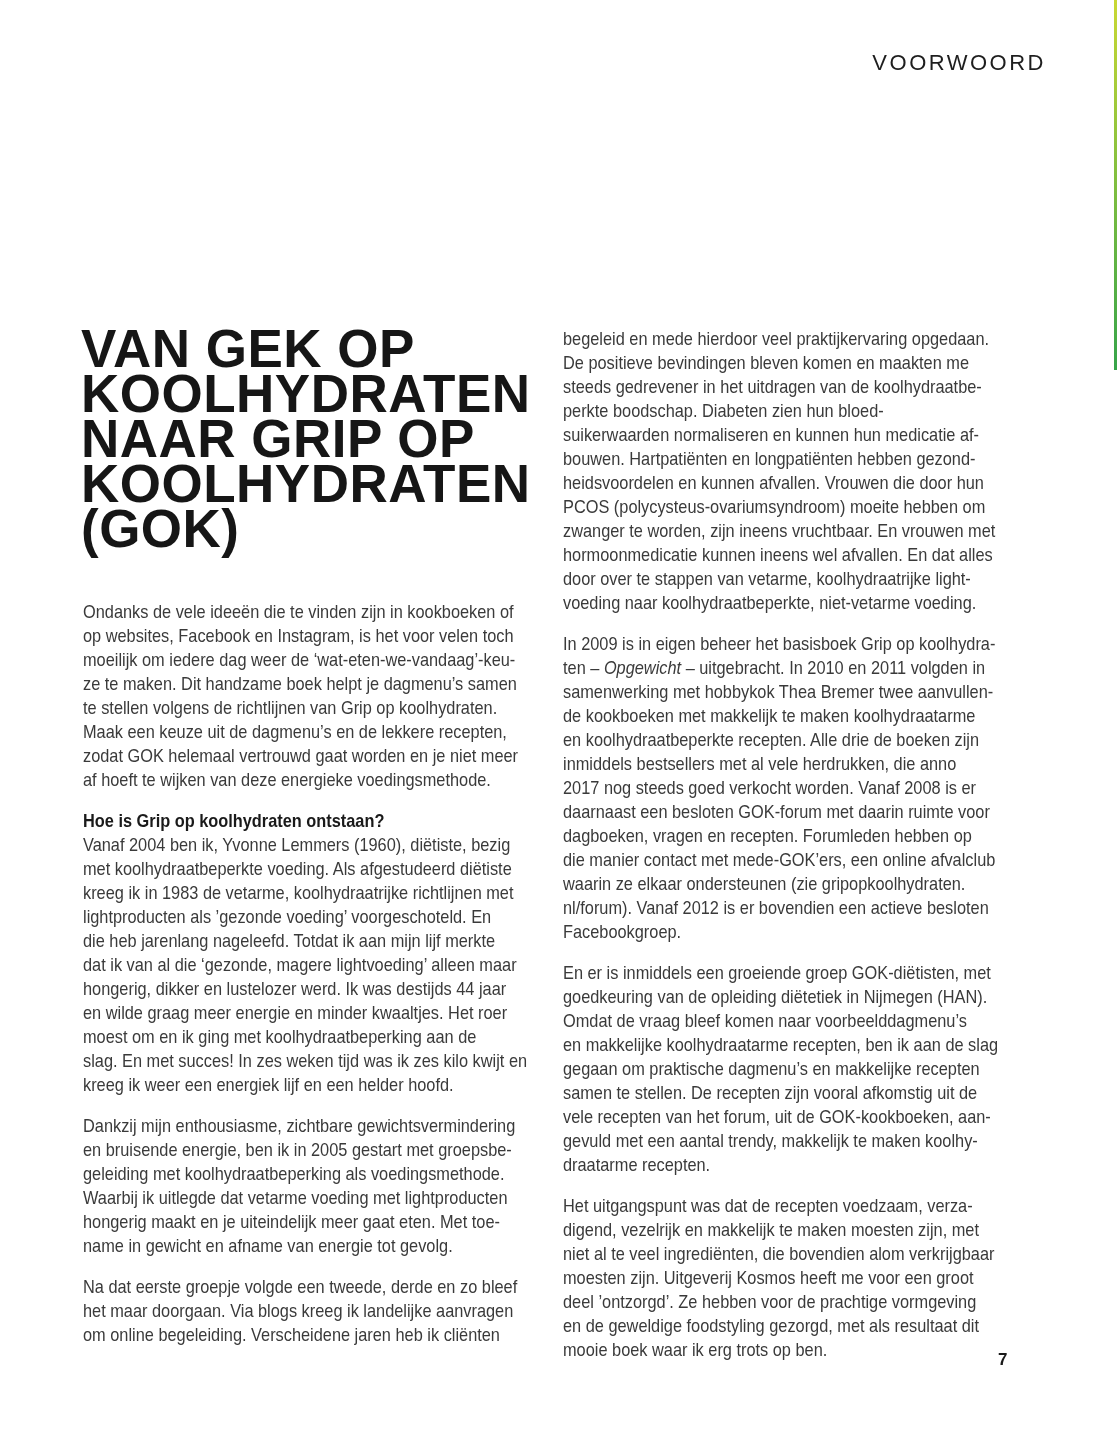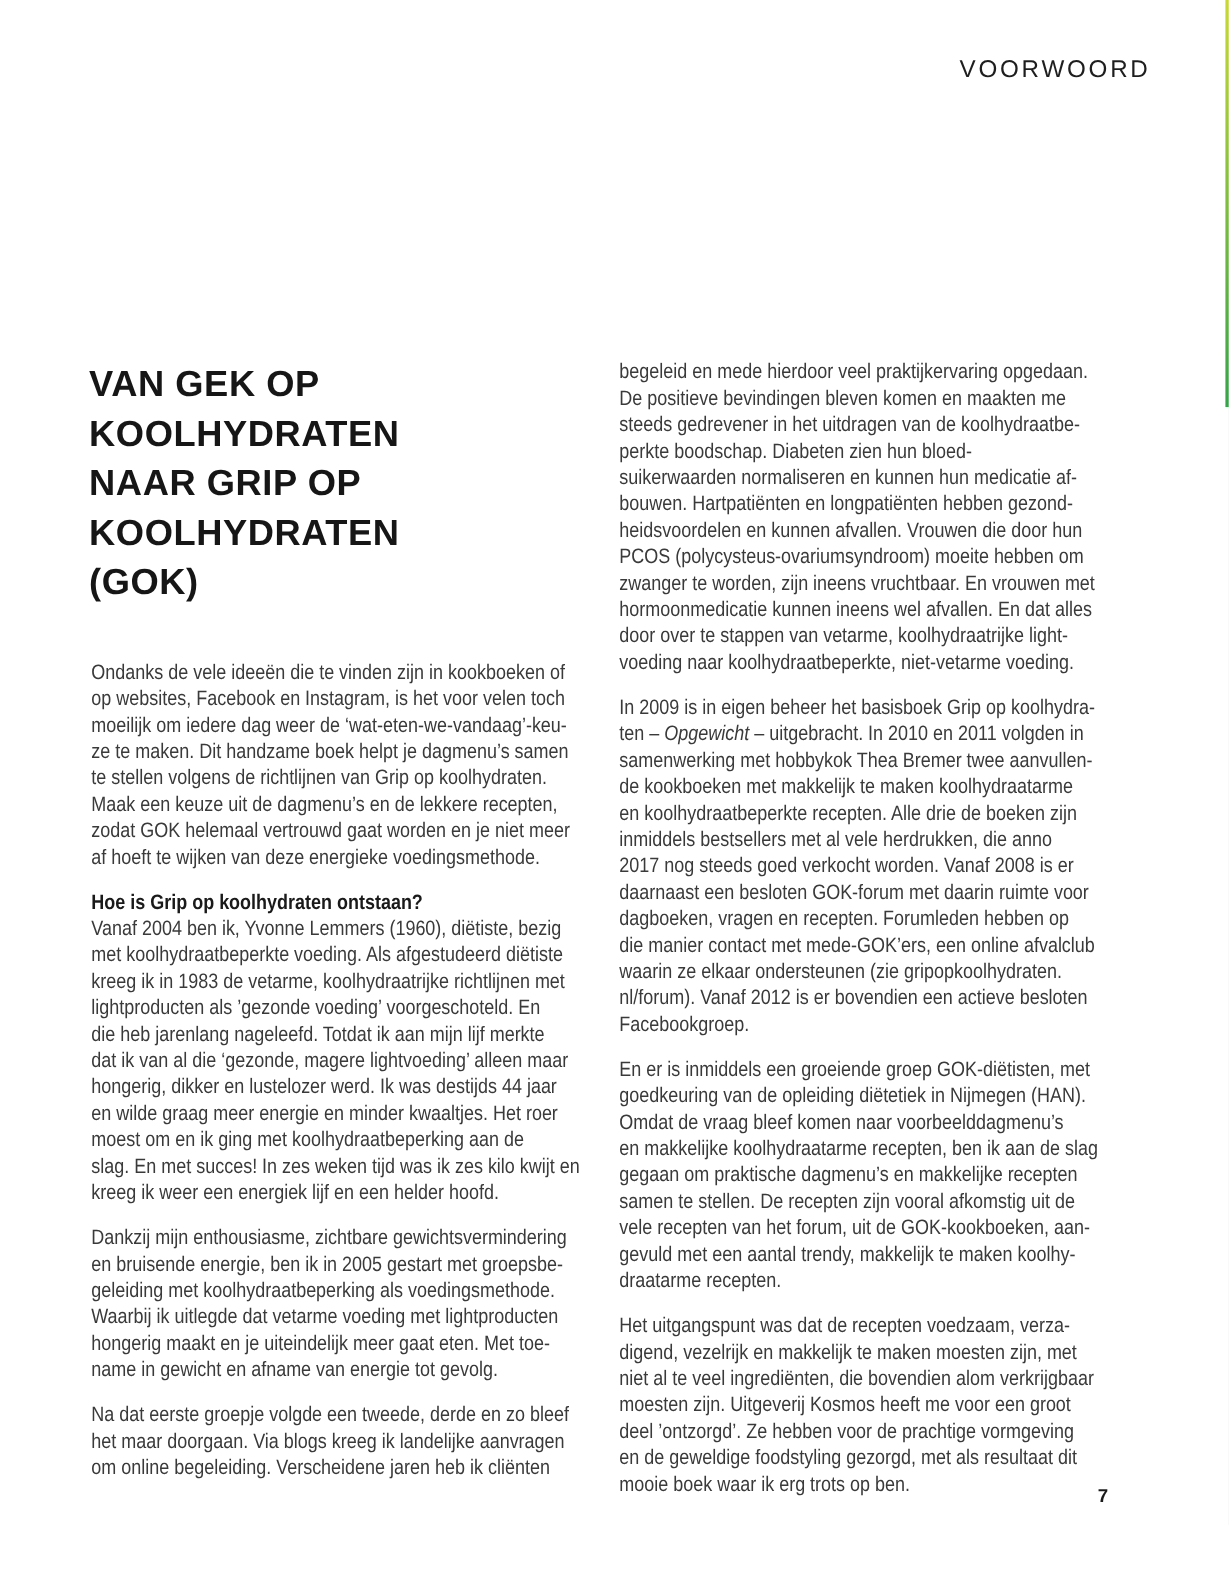--- a/index.html
+++ b/index.html
@@ -27,21 +27,21 @@
     font-weight: 400;
     letter-spacing: 2.5px;
     color: #1e1e1e;
     white-space: pre;
   }
   .page-title {
     position: absolute;
     left: 81px;
     top: 326px;
     margin: 0;
-    font-size: 33px;
+    font-size: 53px;
     line-height: 45px;
     font-weight: 900;
     letter-spacing: 0.5px;
     color: #161616;
     white-space: pre;
   }
   .col {
     position: absolute;
     width: 520px;
     transform: scaleX(0.86);

